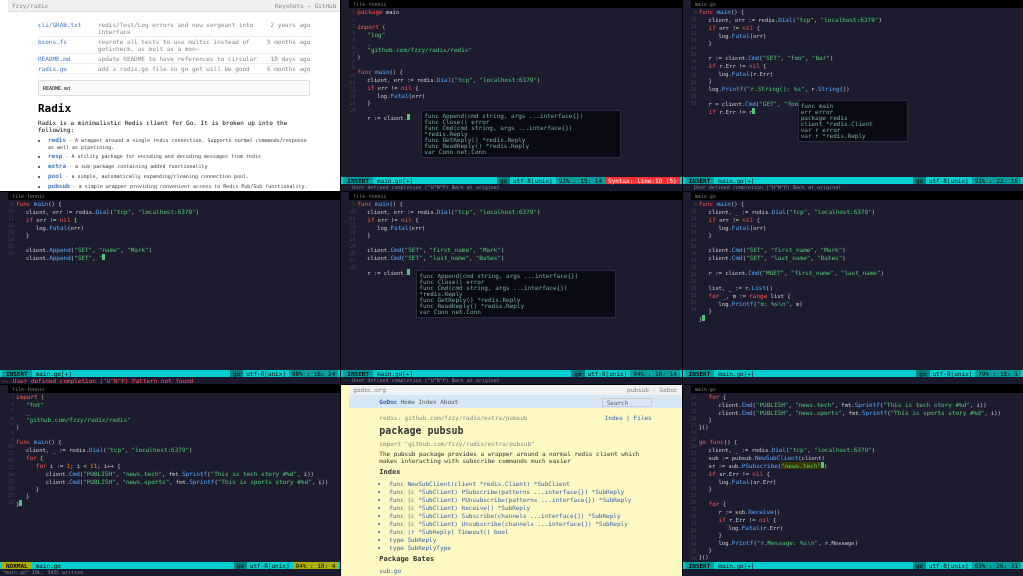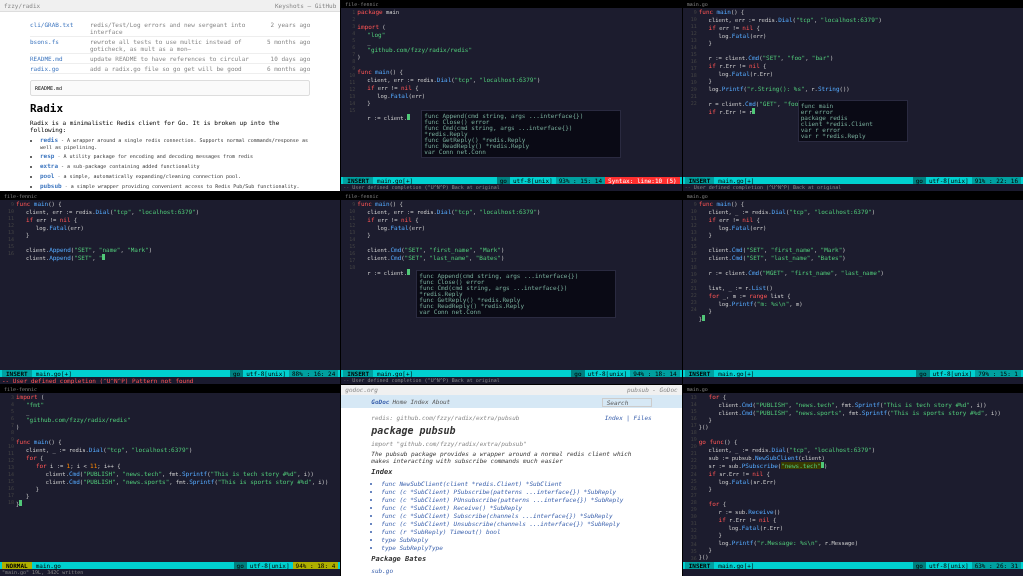--- a/index.html
+++ b/index.html
@@ -1,17 +1,17 @@
 <!DOCTYPE html>
 <html><head>
 <meta charset="utf-8">
 <style>
 *{margin:0;padding:0;box-sizing:border-box;font-family:Menlo,monospace;font-size:6px;}
 body{background:#000;display:grid;grid-template-columns:repeat(3,1fr);grid-template-rows:repeat(3,1fr);width:1023px;height:576px;gap:1px;}
-.tile{background:#1a1a2e;position:relative;overflow:hidden;}
+.tile{background:#1a1a2e;position:relative;overflow:hidden;padding-left:8px;}
 .browser{background:#fff;color:#000;font-family:Helvetica,sans-serif;}
 .browser .chrome{background:#f0f0f0;height:12px;border-bottom:1px solid #ddd;padding:2px 4px;font-size:5px;color:#888;}
 .browser .content{padding:8px 30px;font-size:6px;}
 .browser h1{font-size:11px;margin:6px 0 4px;font-weight:bold;}
 .browser .ghrow{display:flex;padding:1px 0;font-size:5px;color:#555;border-bottom:1px solid #eee;}
 .browser .ghrow .fn{color:#4078c0;width:60px;}
 .browser .ghrow .msg{flex:1;color:#888;}
 .browser .ghrow .ago{color:#888;width:50px;text-align:right;}
 .browser .readme{border:1px solid #ddd;margin-top:6px;padding:4px;font-size:5px;background:#fafafa;border-radius:2px;}
 .browser ul{margin-left:10px;margin-top:3px;}
@@ -32,21 +32,21 @@
 .status .bar1{background:#00d0d0;color:#000;height:7px;display:flex;font-size:5px;padding:0 2px;line-height:7px;}
 .status .bar1 .mode{background:#00a0a0;padding:0 4px;font-weight:bold;}
 .status .bar1 .file{padding:0 4px;}
 .status .bar1 .spacer{flex:1;}
 .status .bar1 .ft{background:#008080;padding:0 3px;}
 .status .bar1 .enc{padding:0 3px;}
 .status .bar1 .pos{background:#00a0a0;padding:0 3px;}
 .status .bar1 .err{background:#ff3030;color:#fff;padding:0 3px;}
 .status .bar2{background:#1a1a2e;color:#888;height:7px;font-size:5px;padding:0 2px;line-height:7px;}
 .status .bar2 .err{color:#ff5555;}
-.godoc{background:#ffffff;color:#333;font-family:Helvetica,sans-serif;font-style:italic;}
+.godoc{background:#fef9c3;color:#333;font-family:Helvetica,sans-serif;}
 .godoc .nav{background:#d6e8f5;padding:3px 30px;font-size:5px;color:#555;}
 .godoc .nav b{color:#375eab;font-size:6px;}
 .godoc .body{padding:6px 30px;font-size:5px;}
 .godoc h2{font-size:10px;margin:4px 0;}
 .godoc h3{font-size:7px;margin:4px 0;}
 .godoc .path{color:#888;}
 .godoc ul{margin-left:10px;}
 .godoc li{color:#375eab;margin:1px 0;}
 .search{float:right;border:1px solid #ccc;padding:0 4px;width:50px;}
 .cursor{background:#50c878;display:inline-block;width:3px;height:6px;}

